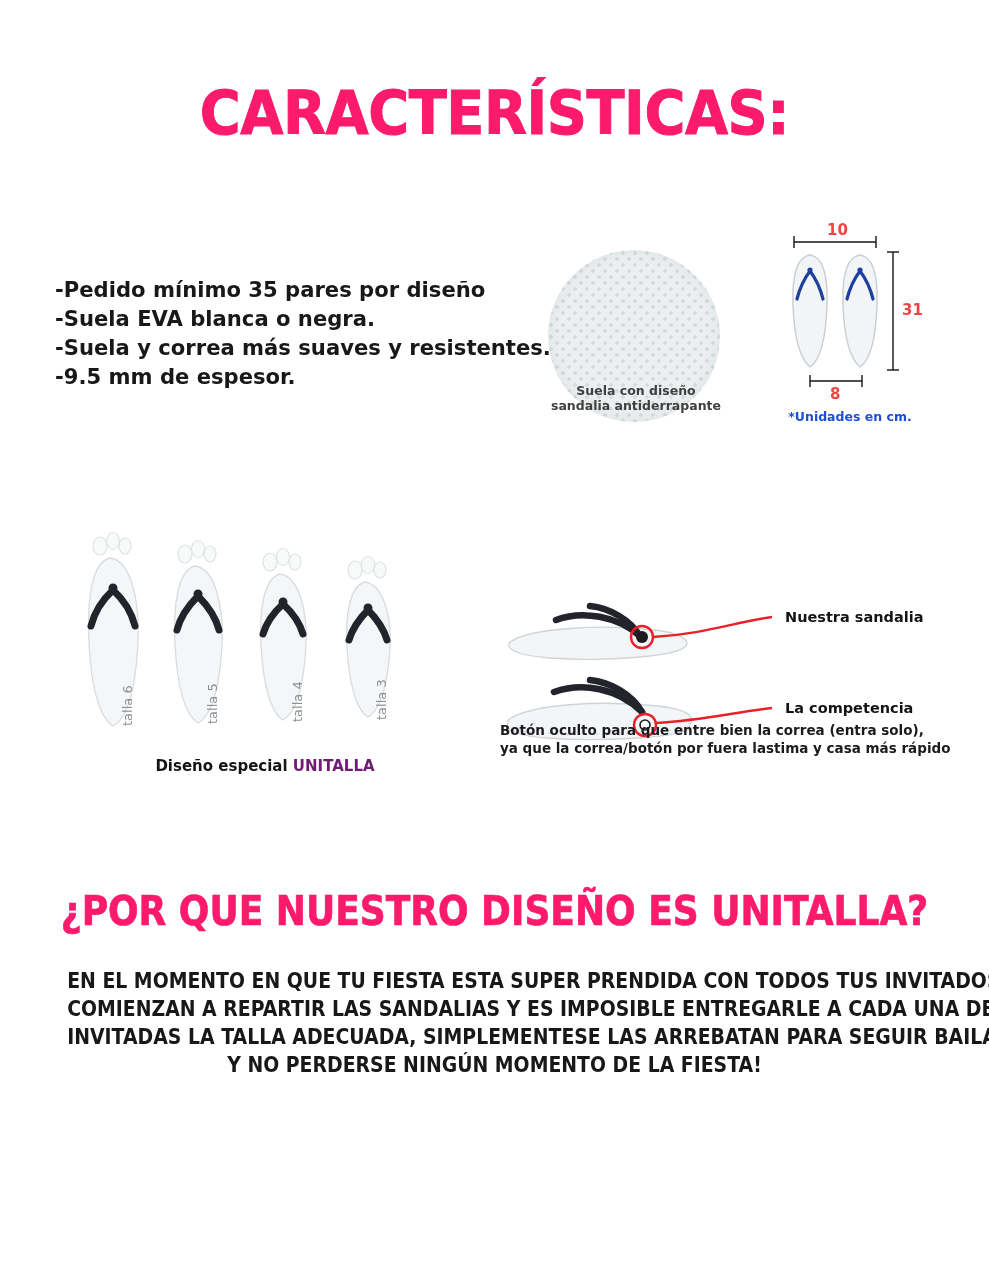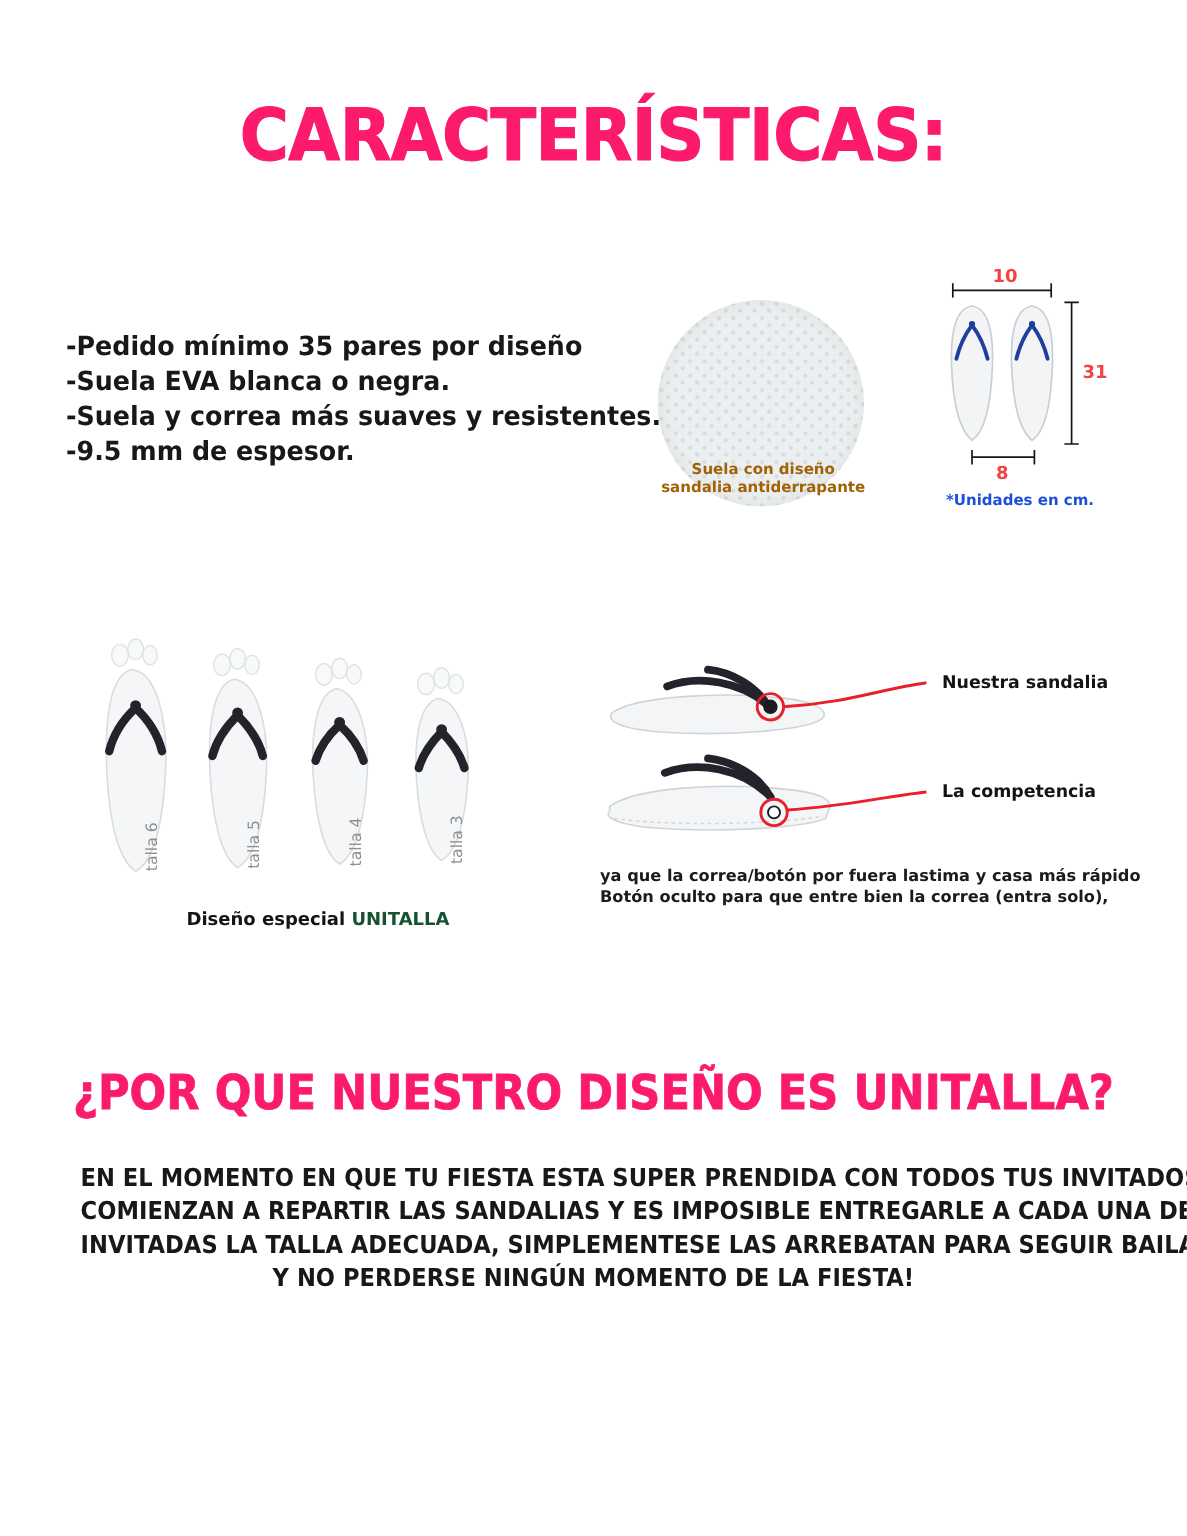--- a/index.html
+++ b/index.html
@@ -70,21 +70,21 @@
   .cap-sole {
     position: absolute;
     top: 383px;
     left: 540px;
     width: 192px;
     text-align: center;
     font-family: "DejaVu Sans", sans-serif;
     font-weight: bold;
     font-size: 12.5px;
     line-height: 15px;
-    color: #a16207;
+    color: #404040;
   }
 
   
   .dims {
     position: absolute;
     top: 225px;
     left: 770px;
     width: 160px;
     height: 180px;
   }
@@ -128,26 +128,26 @@
     position: absolute;
     top: 757px;
     left: 80px;
     width: 370px;
     text-align: center;
     font-family: "DejaVu Sans", sans-serif;
     font-weight: bold;
     font-size: 15px;
     color: #141416;
   }
-  .cap-unitalla .hl { color: #14532d; }
+  .cap-unitalla .hl { color: #701a75; }
 
   
   .compare {
     position: absolute;
-    top: 536px;
+    top: 584px;
     left: 490px;
     width: 460px;
     height: 170px;
   }
   .cmp-label {
     position: absolute;
     font-family: "DejaVu Sans", sans-serif;
     font-weight: bold;
     font-size: 14.5px;
     color: #141416;
@@ -318,22 +318,22 @@
         <path d="M152 128 C142 110 120 98 100 96"></path>
       </g>
       <circle cx="155" cy="141" r="5" fill="#ffffff" stroke="#1b1b1d" stroke-width="1.6"></circle>
       <circle cx="155" cy="141" r="11" fill="none" stroke="#e8202a" stroke-width="2.4"></circle>
       <path d="M166 139 C215 136 245 128 282 124" fill="none" stroke="#e8202a" stroke-width="2.4"></path>
     </svg>
     <span class="cmp-label" style="left:295px; top:25px;">Nuestra sandalia</span>
     <span class="cmp-label" style="left:295px; top:116px;">La competencia</span>
   </div>
   <div class="cmp-caption">
+    <div>Botón oculto para que entre bien la correa (entra solo),</div>
     <div>ya que la correa/botón por fuera lastima y casa más rápido</div>
-    <div>Botón oculto para que entre bien la correa (entra solo),</div>
   </div>
 
   <div class="section-title">¿POR QUE NUESTRO DISEÑO ES UNITALLA?</div>
   <div class="section-body">
     <div>EN EL MOMENTO EN QUE TU FIESTA ESTA SUPER PRENDIDA CON TODOS TUS INVITADOS EN LA PISTA</div>
     <div>COMIENZAN A REPARTIR LAS SANDALIAS Y ES IMPOSIBLE ENTREGARLE A CADA UNA DE TUS</div>
     <div>INVITADAS LA TALLA ADECUADA, SIMPLEMENTESE LAS ARREBATAN PARA SEGUIR BAILANDO</div>
     <div>Y NO PERDERSE NINGÚN MOMENTO DE LA FIESTA!</div>
   </div>
 

